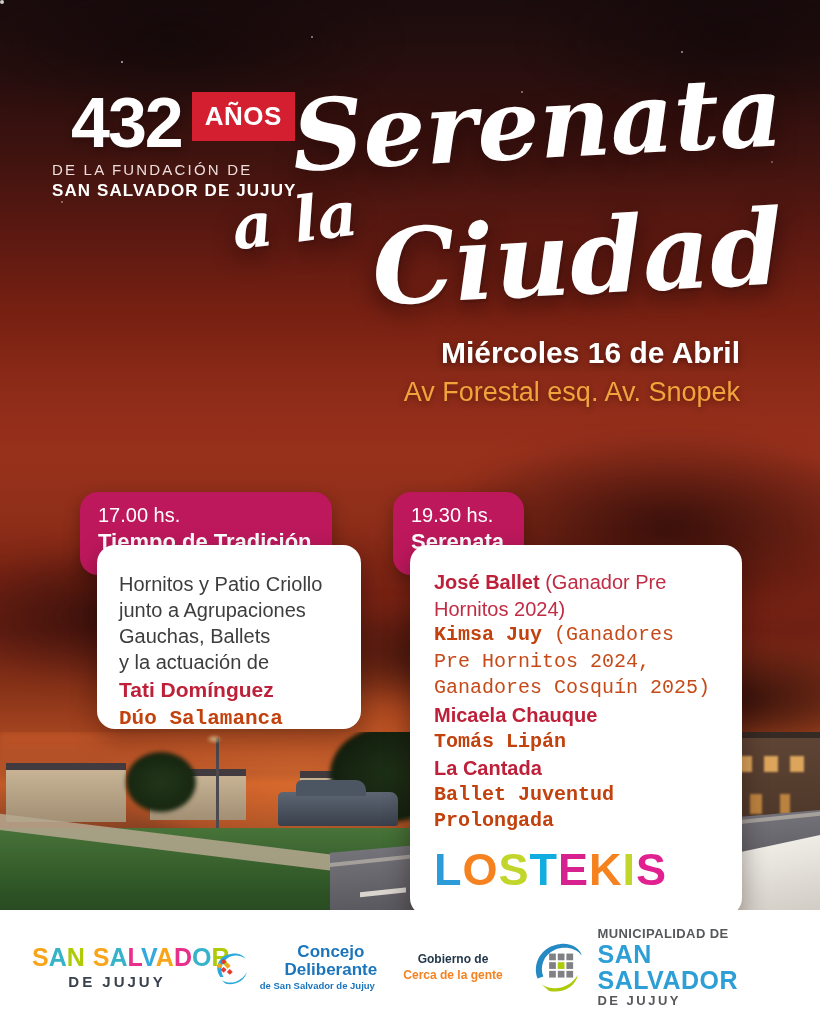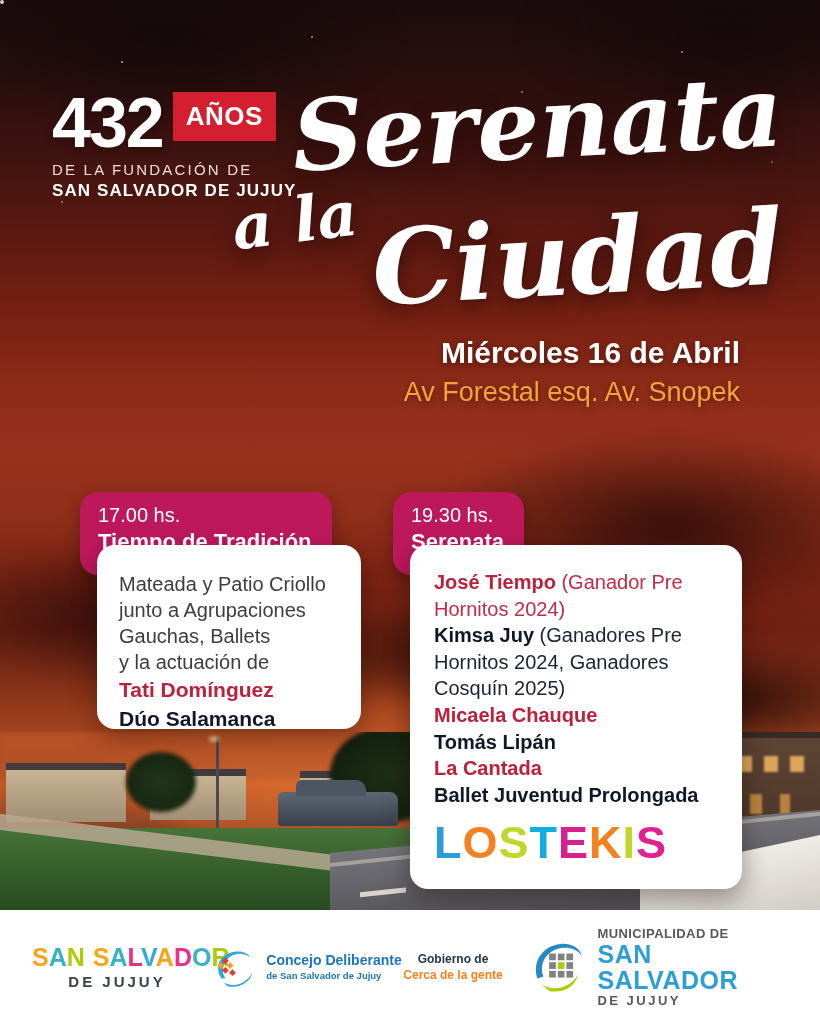--- a/index.html
+++ b/index.html
@@ -70,21 +70,21 @@
   .road{position:absolute;left:330px;top:98px;width:520px;height:100px;
     background:linear-gradient(180deg,#74737a,#5a595f 60%,#4c4b51);transform:skewY(-5deg);}
   .road::before{content:"";position:absolute;left:30px;top:38px;width:460px;height:5px;
     background:repeating-linear-gradient(90deg,#e7e3da 0 46px,transparent 46px 110px);transform:rotate(-1deg);opacity:.9;}
   .road::after{content:"";position:absolute;left:0;top:6px;width:500px;height:4px;background:#c9c2b4;opacity:.6;transform:rotate(-1deg);}
   .sidewalk{position:absolute;right:-40px;top:118px;width:220px;height:80px;background:linear-gradient(180deg,#efece6,#cfcac2);
     transform:skewY(-12deg);}
   
   .badge{position:absolute;left:52px;top:92px;z-index:4;color:#fff;}
   .badge-row{display:flex;align-items:flex-start;}
-  .badge-number{font-size:70px;font-weight:bold;letter-spacing:-2px;line-height:.9;text-shadow:0 3px 8px rgba(20,5,5,.4);}
+  .badge-number{font-size:70px;font-weight:bold;letter-spacing:-2px;line-height:.9;text-shadow:0 3px 8px rgba(20,5,5,.4);margin-left:19px;}
   .badge-anos{display:inline-block;background:#d31f2f;color:#fff;font-weight:bold;font-size:26px;
     padding:9px 13px;margin-left:10px;letter-spacing:.5px;}
   .badge-sub1{font-size:15px;letter-spacing:2.2px;color:#eddcda;margin-top:6px;}
   .badge-sub2{font-size:17px;font-weight:bold;letter-spacing:1.1px;margin-top:3px;}
   
   .title{position:absolute;left:0;top:0;margin:0;z-index:3;font-weight:normal;}
   .title span{position:absolute;font-family:"DejaVu Serif", serif;font-style:italic;font-weight:bold;color:#fff;
     text-shadow:2px 3px 0 rgba(60,18,12,.30), 0 8px 22px rgba(25,6,5,.55);white-space:nowrap;}
   .t1{left:292px;top:66px;font-size:98px;transform:rotate(-3deg);}
   .t2{left:232px;top:184px;font-size:62px;transform:rotate(-7deg);}
@@ -100,37 +100,37 @@
   .slot-title{font-size:22px;font-weight:bold;margin-top:2px;white-space:nowrap;}
   .hdr-left{left:80px;top:492px;}
   .hdr-right{left:393px;top:492px;}
   .slot-card{position:absolute;background:#ffffff;border-radius:18px;z-index:6;
     box-shadow:0 10px 26px rgba(25,8,6,.4);}
   .card-left{left:97px;top:545px;width:264px;height:184px;padding:26px 0 0 22px;box-sizing:border-box;}
   .card-right{left:410px;top:545px;width:332px;min-height:296px;padding:24px 22px 20px 24px;box-sizing:border-box;}
   .desc-line{font-size:20px;line-height:1.3;color:#3d3d3d;font-weight:500;}
   .artist{font-size:21px;font-weight:bold;line-height:1.32;margin-top:1px;}
   .crimson{color:#be2039;}
-  .orange{color:#0f172a;}
+  .orange{color:#c2410c;font-family:Liberation Mono, monospace;}
   .lineup-line{font-size:20px;line-height:1.33;}
   .lineup-line .name{font-weight:bold;}
   .lineup-line .note{font-weight:500;opacity:.95;}
   .headliner{margin-top:9px;font-size:45px;font-weight:bold;letter-spacing:1px;white-space:nowrap;}
   .headliner span{display:inline;}
   .sp{display:inline-block;width:16px;}
   
   .footer{position:absolute;left:0;top:910px;width:820px;height:114px;background:#ffffff;z-index:7;}
   .logo{position:absolute;top:0;height:114px;display:flex;flex-direction:column;justify-content:center;}
   .logo-ss{left:32px;width:170px;text-align:center;}
   .ss-word{font-size:25px;font-weight:bold;letter-spacing:0;line-height:1;white-space:nowrap;}
   .ss-sp{display:inline-block;width:8px;}
   .ss-sub{font-size:15px;font-weight:bold;color:#39424d;letter-spacing:3px;margin-top:3px;}
   .logo-cd{left:212px;width:190px;flex-direction:row;align-items:center;}
   .cd-text{margin-left:8px;}
-  .cd-title{color:#1b75bc;font-size:14px;font-weight:bold;line-height:1.05;text-align:center;}
+  .cd-title{color:#1b75bc;font-size:17px;font-weight:bold;line-height:1.05;text-align:center;}
   .cd-sub{color:#1b75bc;font-size:9.5px;font-weight:bold;margin-top:2px;}
   .logo-gob{left:398px;width:110px;text-align:center;}
   .gob-top{color:#22374a;font-size:12px;font-weight:bold;}
   .gob-name{color:#22374a;font-size:33px;font-weight:bold;letter-spacing:1px;line-height:1;}
   .gob-tag{color:#f58220;font-size:12px;font-weight:bold;margin-top:2px;}
   .logo-muni{left:528px;width:270px;flex-direction:row;align-items:center;}
   .muni-text{margin-left:8px;}
   .muni-l1{color:#57585c;font-size:13px;font-weight:bold;letter-spacing:.4px;}
   .muni-l2{color:#2d9fd6;font-size:25px;font-weight:bold;letter-spacing:.5px;line-height:1.05;}
   .muni-l3{color:#57585c;font-size:13px;font-weight:bold;letter-spacing:2.5px;}
@@ -199,35 +199,35 @@
   <div class="event-info">
     <div class="event-date">Miércoles 16 de Abril</div>
     <div class="event-location">Av Forestal esq. Av. Snopek</div>
   </div>
 
   <div class="slot-header hdr-left">
     <div class="slot-time">17.00 hs.</div>
     <div class="slot-title">Tiempo de Tradición</div>
   </div>
   <div class="slot-card card-left">
-    <div class="desc-line">Mateada y Patio Criollo</div>
+    <div class="desc-line">Hornitos y Patio Criollo</div>
     <div class="desc-line">junto a Agrupaciones</div>
     <div class="desc-line">Gauchas, Ballets</div>
     <div class="desc-line">y la actuación de</div>
     <div class="artist crimson">Tati Domínguez</div>
     <div class="artist orange">Dúo Salamanca</div>
   </div>
 
   <div class="slot-header hdr-right">
     <div class="slot-time">19.30 hs.</div>
     <div class="slot-title">Serenata</div>
   </div>
   <div class="slot-card card-right">
     <div class="lineup-line crimson">
-      <span class="name">José Tiempo</span><span class="note"> (Ganador Pre Hornitos 2024)</span>
+      <span class="name">José Ballet</span><span class="note"> (Ganador Pre Hornitos 2024)</span>
     </div>
     <div class="lineup-line orange">
       <span class="name">Kimsa Juy</span><span class="note"> (Ganadores Pre Hornitos 2024, Ganadores Cosquín 2025)</span>
     </div>
     <div class="lineup-line crimson">
       <span class="name">Micaela Chauque</span><span class="note"></span>
     </div>
     <div class="lineup-line orange">
       <span class="name">Tomás Lipán</span><span class="note"></span>
     </div>

